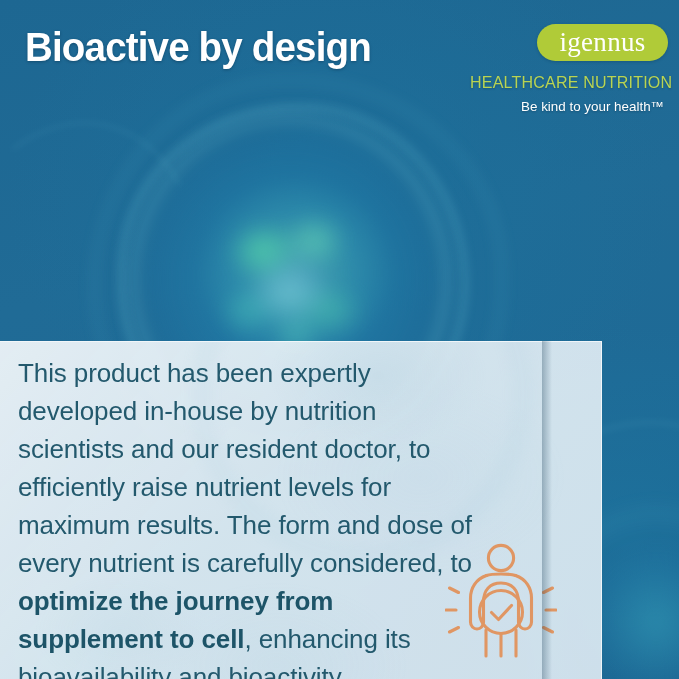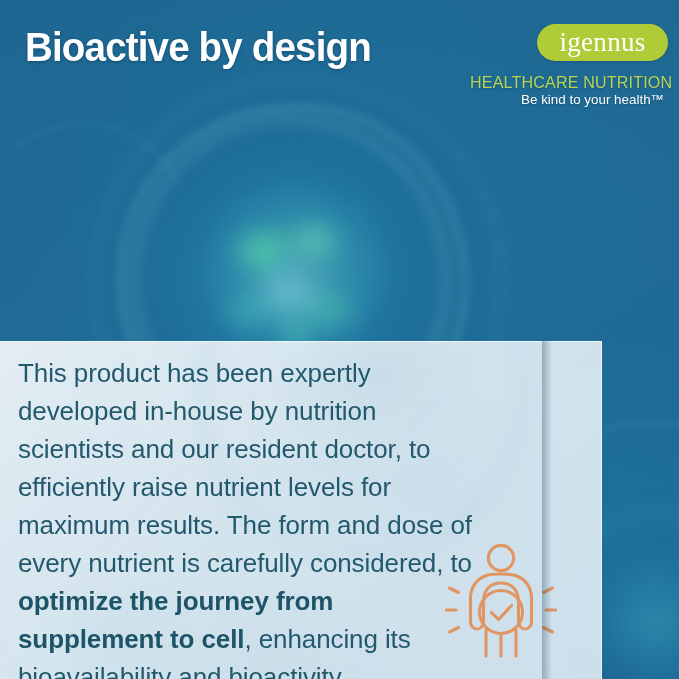--- a/index.html
+++ b/index.html
@@ -166,20 +166,21 @@
     font-size:16.2px;
     color:#b9d452;
     letter-spacing:0.2px;
     white-space:nowrap;
     text-align:right;
     text-shadow:0 1px 2px rgba(8,45,70,.35);
     transform:scaleX(.99);
     transform-origin:right;
   }
   .logo-tag {
+    margin-top:7px;
     font-size:13.4px;
     color:#ffffff;
     text-align:right;
     padding-right:4px;
     white-space:nowrap;
     text-shadow:0 1px 2px rgba(8,45,70,.4);
   }
 
   
   .panel {

